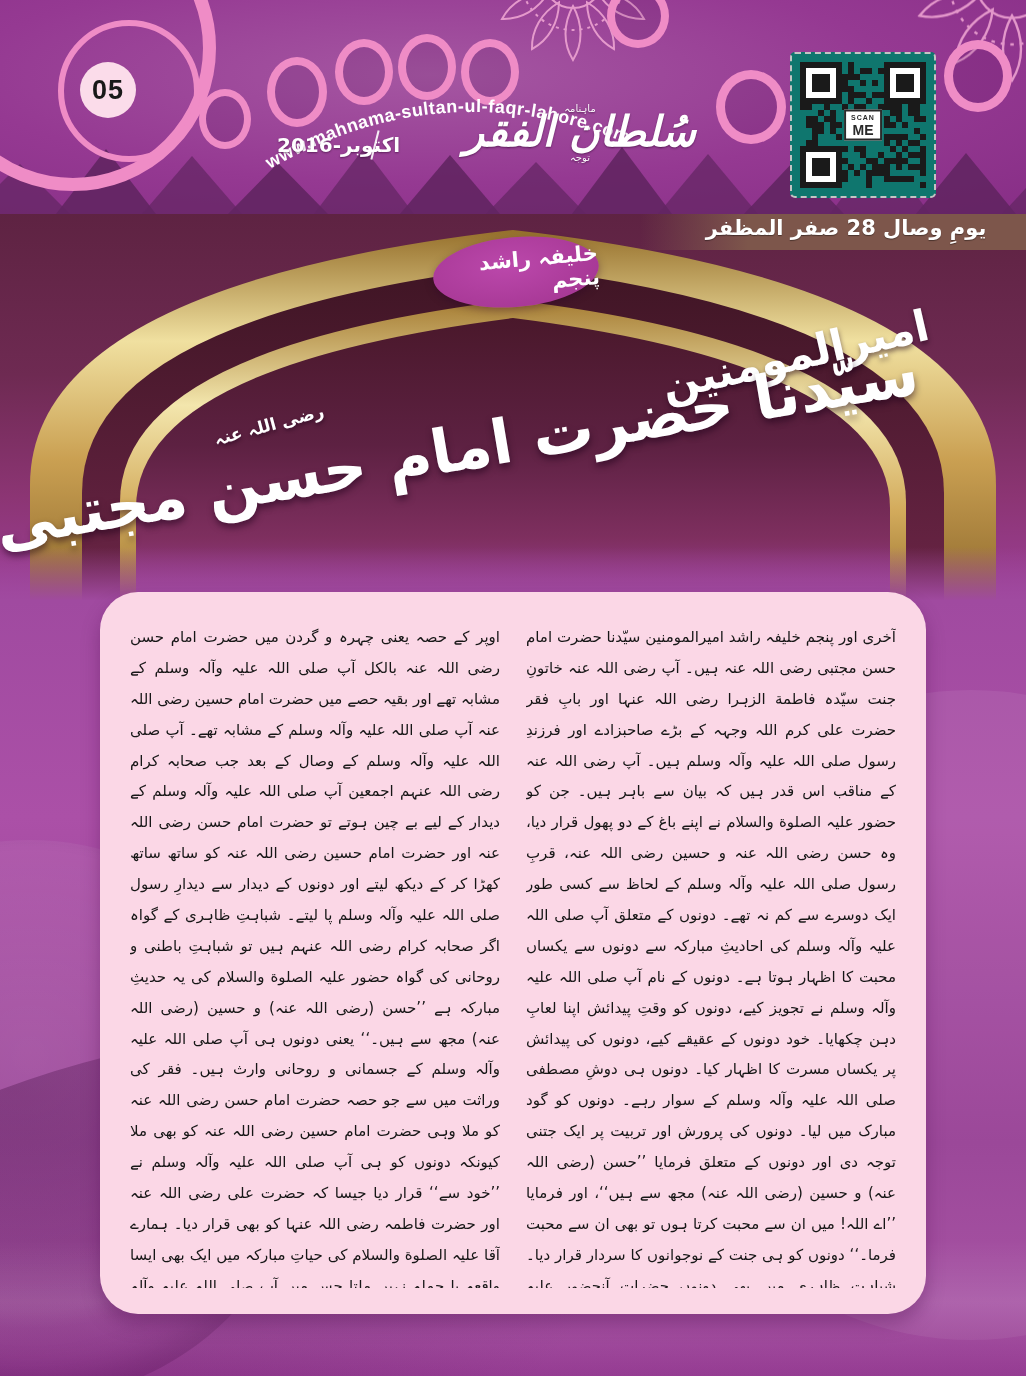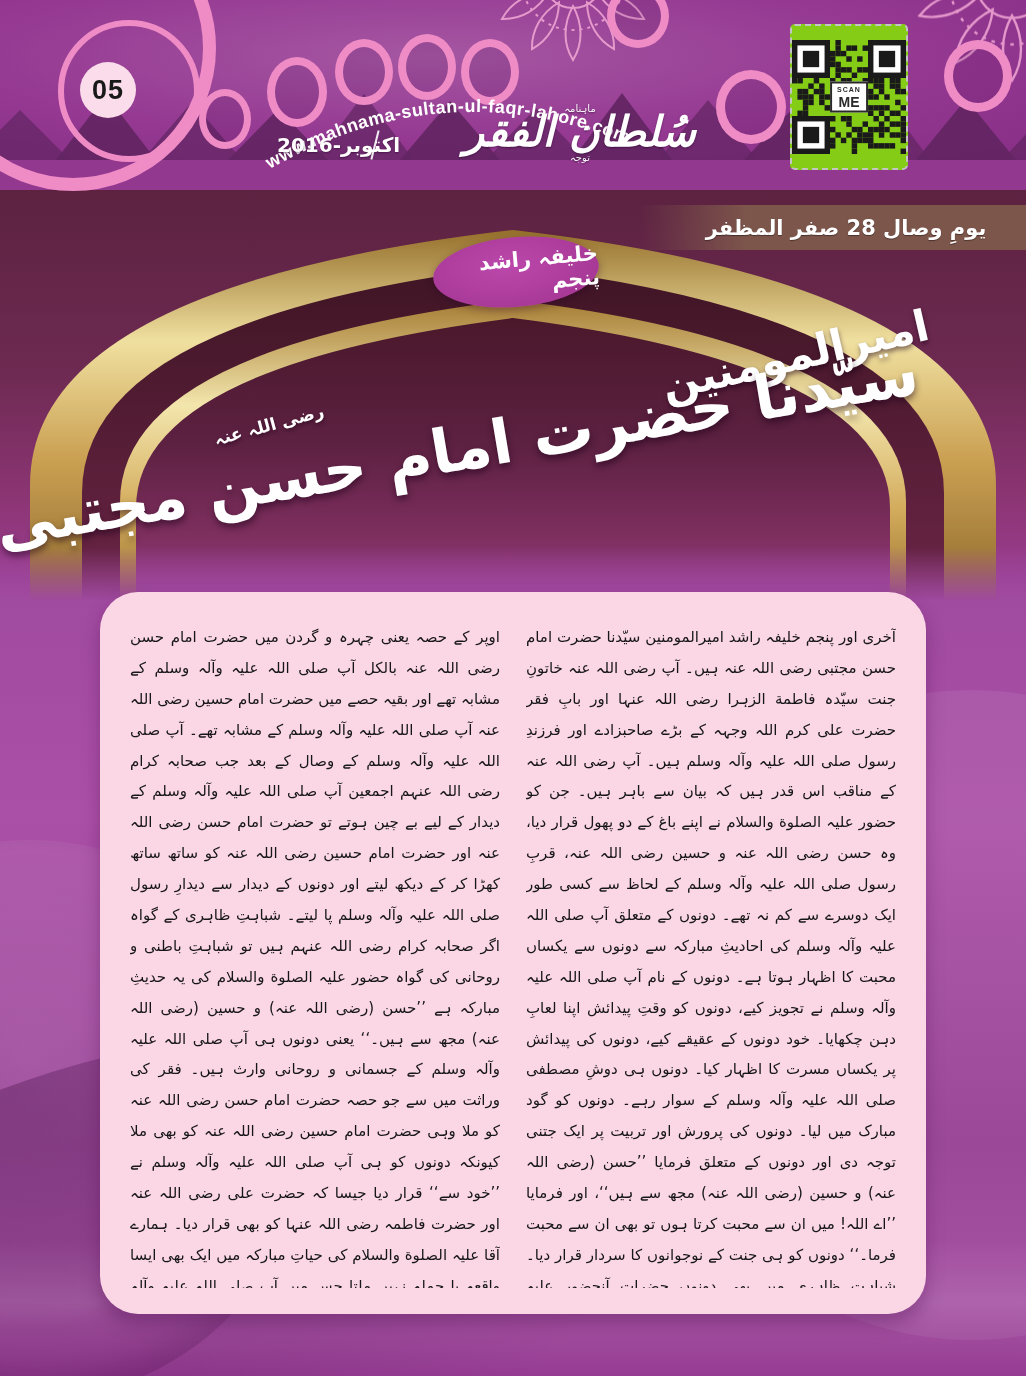--- a/index.html
+++ b/index.html
@@ -1,21 +1,21 @@
 <!DOCTYPE html>
 <html lang="ur" dir="ltr"><head>
 <meta charset="utf-8">
 <style>
   html,body{margin:0;padding:0;background:#5e1f5c;}
   .page{position:relative;width:1026px;height:1376px;overflow:hidden;margin:0 auto;
         font-family:"DejaVu Sans",sans-serif;
         background:#93388f;}
 
   
-  .banner{position:absolute;left:0;top:0;width:1026px;height:160px;z-index:3;
+  .banner{position:absolute;left:0;top:0;width:1026px;height:214px;z-index:3;
           background:radial-gradient(ellipse at 42% 35%, #a557a2 0%, #953992 55%, #872e86 100%);}
   .ring{position:absolute;border-radius:50%;border-style:solid;border-color:#ef8cc6;
         background:rgba(50,0,55,.10);z-index:2;}
   .mandala{position:absolute;z-index:1;}
   .zigzag-row{position:absolute;left:0;bottom:0;width:100%;height:74px;z-index:1;overflow:hidden;}
   .tri{position:absolute;bottom:0;width:100px;background:#622562;
        clip-path:polygon(50% 0,100% 100%,0 100%);}
   .pagenum-circle{position:absolute;left:80px;top:62px;width:56px;height:56px;border-radius:50%;
        background:#fbdcea;display:flex;align-items:center;justify-content:center;z-index:3;
        font:bold 27px "Liberation Sans",sans-serif;color:#191919;letter-spacing:1px;}
@@ -24,22 +24,22 @@
        font:bold 20px "DejaVu Sans",sans-serif;direction:rtl;text-shadow:0 1px 2px rgba(40,0,40,.5);}
   .date-divider{position:absolute;left:374px;top:130px;width:2px;height:30px;background:#fff;
        transform:rotate(14deg);z-index:4;opacity:.9;}
   .logo-block{position:absolute;left:455px;top:103px;width:250px;z-index:4;color:#fff;
        text-align:center;direction:rtl;text-shadow:0 1px 2px rgba(40,0,40,.5);}
   .logo-prefix{font-size:10px;display:block;opacity:.95;margin-bottom:-4px;}
   .logo-name{font-size:42px;font-weight:bold;font-style:italic;display:block;line-height:1.05;}
   .logo-city{font-size:10px;display:block;opacity:.95;margin-top:-2px;}
 
   
-  .qr-card{position:absolute;left:790px;top:24px;width:118px;height:146px;z-index:6;
-       background:#84cc16;border:2px dashed #c4c4c4;border-radius:5px;box-sizing:border-box;
+  .qr-card{position:absolute;left:790px;top:52px;width:146px;height:146px;z-index:6;
+       background:#0f766e;border:2px dashed #c4c4c4;border-radius:5px;box-sizing:border-box;
        display:flex;align-items:center;justify-content:center;}
   .qr-card svg{display:block;}
   .qr-label{position:absolute;left:50%;top:50%;transform:translate(-50%,-50%);
        background:#fff;border:2px solid #2a2a2a;padding:2px 5px 1px;text-align:center;line-height:1;}
   .qr-label .l1{display:block;font:bold 7px "Liberation Sans",sans-serif;letter-spacing:1px;color:#2a2a2a;}
   .qr-label .l2{display:block;font:bold 14px "Liberation Sans",sans-serif;color:#2a2a2a;margin-top:1px;}
 
   
   .stripe-band{position:absolute;left:0;top:190px;width:1026px;height:78px;z-index:0;
        background:repeating-linear-gradient(115deg,

